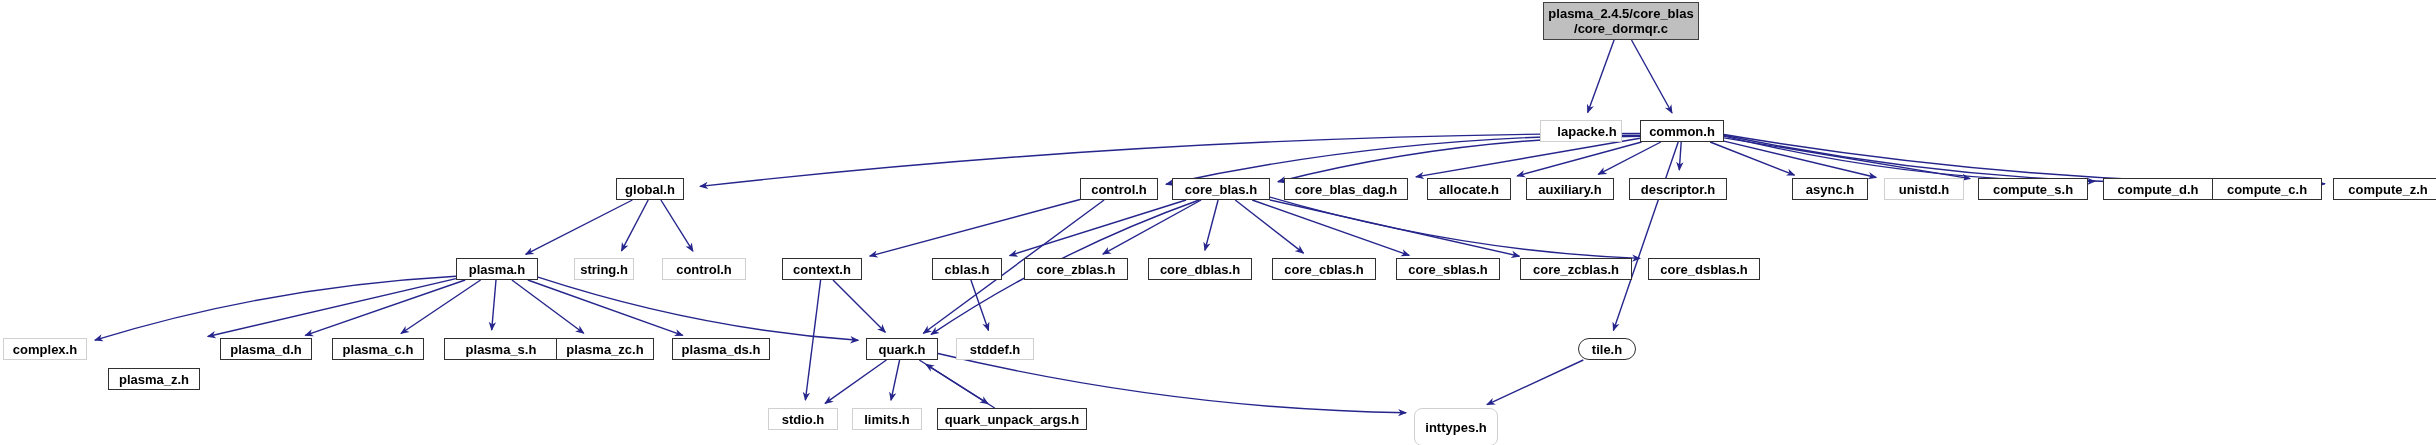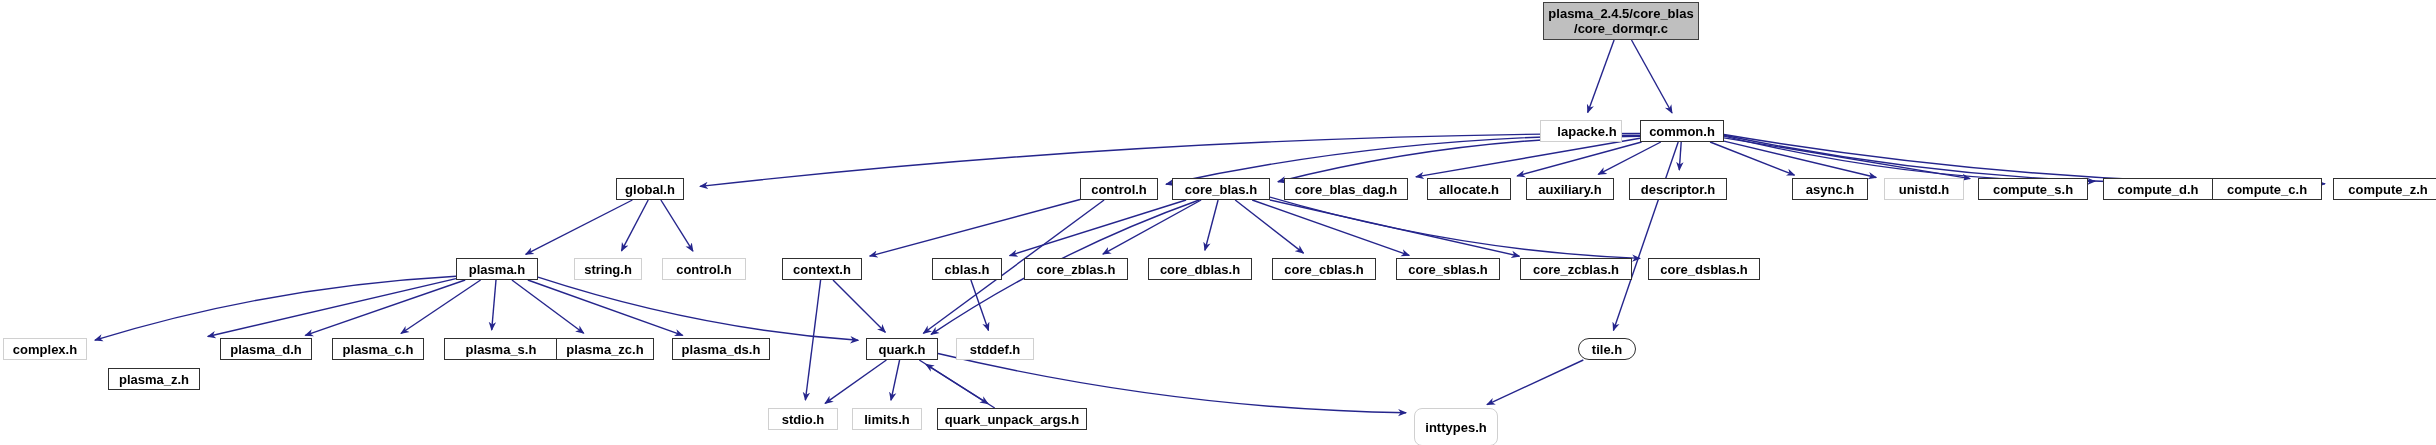--- a/index.html
+++ b/index.html
@@ -86,21 +86,21 @@
       <div class="node strong" style="left: 1427px; top: 178px; width: 84px; height: 22px;"><span class="lbl">allocate.h</span></div>
       <div class="node strong" style="left: 1526px; top: 178px; width: 88px; height: 22px;"><span class="lbl">auxiliary.h</span></div>
       <div class="node strong" style="left: 1629px; top: 178px; width: 98px; height: 22px;"><span class="lbl">descriptor.h</span></div>
       <div class="node strong" style="left: 1792px; top: 178px; width: 76px; height: 22px;"><span class="lbl">async.h</span></div>
       <div class="node weak" style="left: 1884px; top: 178px; width: 80px; height: 22px;"><span class="lbl">unistd.h</span></div>
       <div class="node strong" style="left: 1978px; top: 178px; width: 110px; height: 22px;"><span class="lbl">compute_s.h</span></div>
       <div class="node strong" style="left: 2103px; top: 178px; width: 110px; height: 22px;"><span class="lbl">compute_d.h</span></div>
       <div class="node strong" style="left: 2212px; top: 178px; width: 110px; height: 22px; justify-content: center;"><span class="lbl">compute_c.h</span></div>
       <div class="node strong" style="left: 2333px; top: 178px; width: 110px; height: 22px;"><span class="lbl">compute_z.h</span></div>
       <div class="node strong" style="left: 456px; top: 258px; width: 82px; height: 22px;"><span class="lbl">plasma.h</span></div>
-      <div class="node weak" style="left: 574px; top: 258px; width: 68px; height: 22px;"><span class="lbl">string.h</span></div>
+      <div class="node weak" style="left: 574px; top: 258px; width: 60px; height: 22px;"><span class="lbl">string.h</span></div>
       <div class="node weak" style="left: 662px; top: 258px; width: 84px; height: 22px;"><span class="lbl">control.h</span></div>
       <div class="node strong" style="left: 782px; top: 258px; width: 80px; height: 22px;"><span class="lbl">context.h</span></div>
       <div class="node strong" style="left: 932px; top: 258px; width: 70px; height: 22px;"><span class="lbl">cblas.h</span></div>
       <div class="node strong" style="left: 1024px; top: 258px; width: 104px; height: 22px;"><span class="lbl">core_zblas.h</span></div>
       <div class="node strong" style="left: 1148px; top: 258px; width: 104px; height: 22px;"><span class="lbl">core_dblas.h</span></div>
       <div class="node strong" style="left: 1272px; top: 258px; width: 104px; height: 22px;"><span class="lbl">core_cblas.h</span></div>
       <div class="node strong" style="left: 1396px; top: 258px; width: 104px; height: 22px;"><span class="lbl">core_sblas.h</span></div>
       <div class="node strong" style="left: 1520px; top: 258px; width: 112px; height: 22px;"><span class="lbl">core_zcblas.h</span></div>
       <div class="node strong" style="left: 1648px; top: 258px; width: 112px; height: 22px;"><span class="lbl">core_dsblas.h</span></div>
       <div class="node weak" style="left: 3px; top: 338px; width: 84px; height: 22px;"><span class="lbl">complex.h</span></div>

